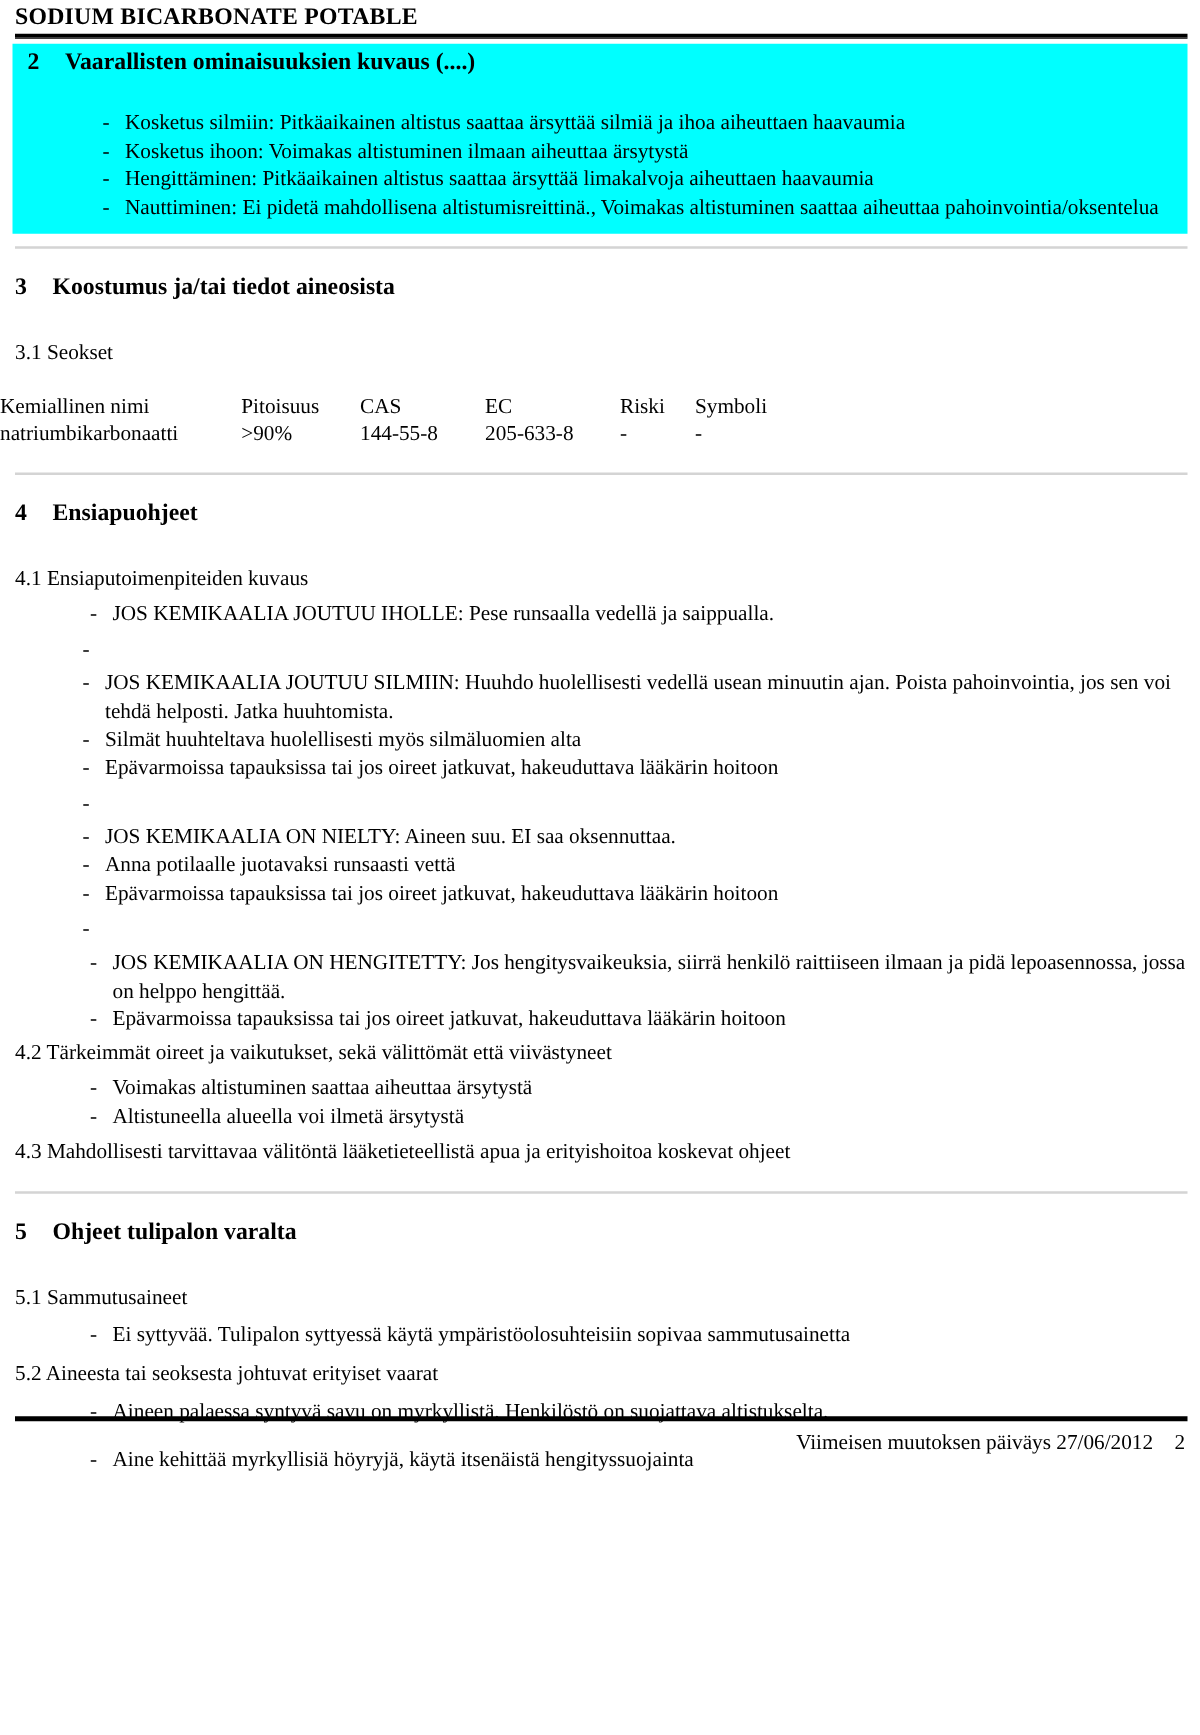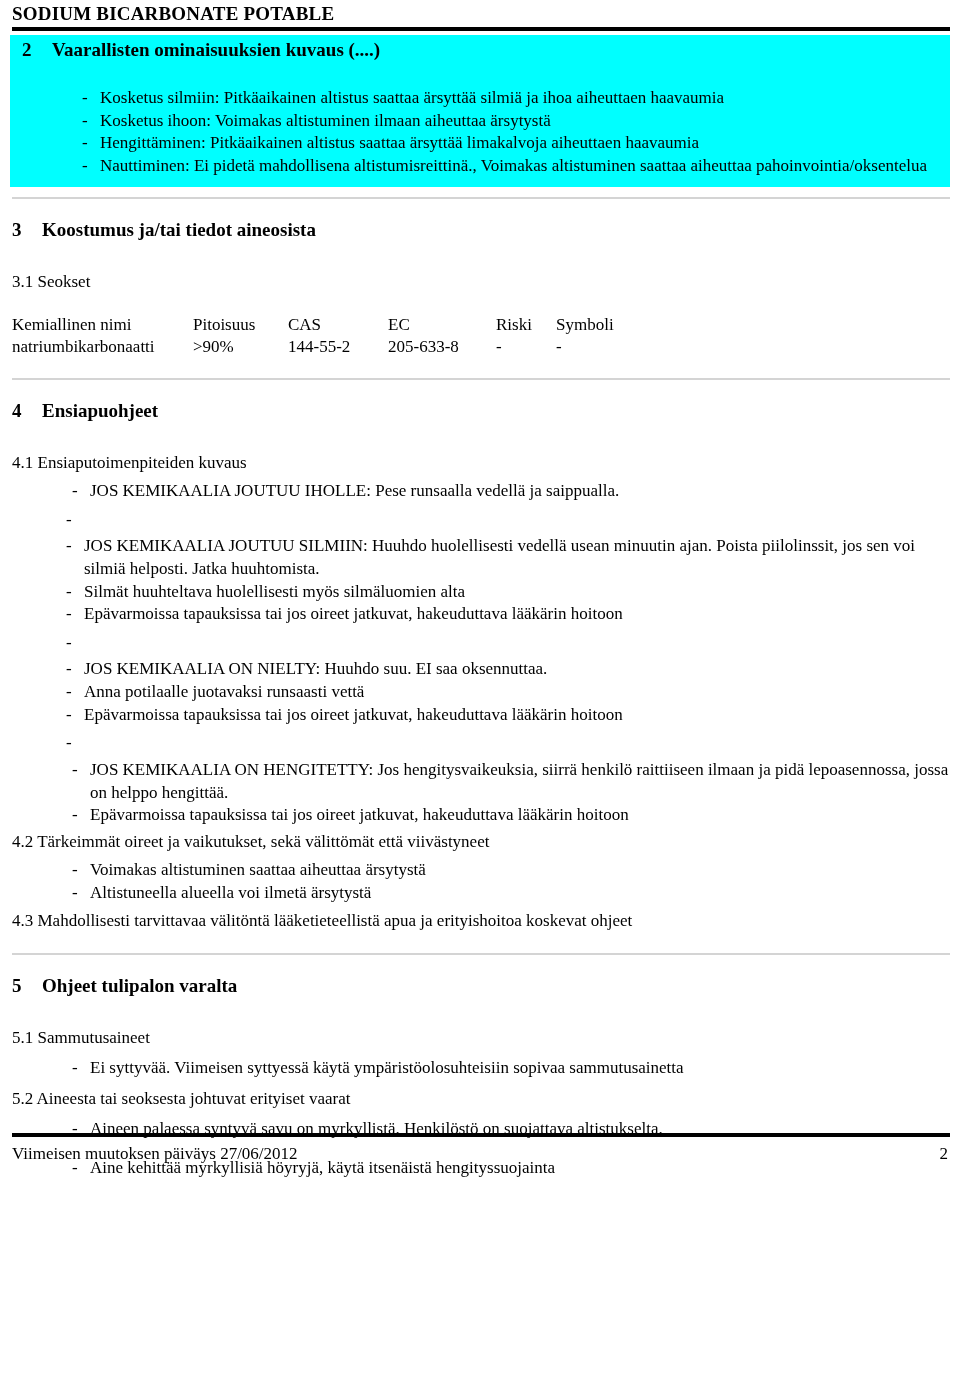--- a/index.html
+++ b/index.html
@@ -95,21 +95,21 @@
     width: 100%;
     border-collapse: collapse;
     font-size: 17px;
     margin-top: 4px;
   }
   .comp-table td {
     padding: 1px 0;
     vertical-align: bottom;
     white-space: nowrap;
   }
-  .comp-table td.c0 { padding-left: 12px; width: 193px; }
+  .comp-table td.c0 { width: 193px; }
   .comp-table td.c1 { width: 95px; }
   .comp-table td.c2 { width: 100px; }
   .comp-table td.c3 { width: 108px; }
   .comp-table td.c4 { width: 60px; margin-top: 44px; }
   .comp-table td.c5 { width: auto; margin-left: 35px; }
 
   
   .footer-wrap {
     position: absolute;
     left: 0;
@@ -117,21 +117,21 @@
     bottom: 8px;
   }
   .footer-rule {
     margin: 0 10px 0 12px;
     border-top: 3px solid #000;
     border-bottom: 1px solid #000;
     height: 3px;
   }
   .footer-row {
     display: flex;
-    justify-content: space-between;
+    justify-content: flex-end;
     align-items: baseline;
     font-size: 17px;
     padding: 7px 12px 0 12px;
     gap: 17px;
   }
   .footer-left { white-space: nowrap; }
   .footer-right { white-space: nowrap; }
 
   .sp4 { height: 4px; }
   .sp6 { height: 6px; }
@@ -196,21 +196,21 @@
         <td class="c0">Kemiallinen nimi</td>
         <td class="c1">Pitoisuus</td>
         <td class="c2">CAS</td>
         <td class="c3">EC</td>
         <td class="c4">Riski</td>
         <td class="c5">Symboli</td>
       </tr>
       <tr>
         <td class="c0">natriumbikarbonaatti</td>
         <td class="c1">&gt;90%</td>
-        <td class="c2">144-55-2</td>
+        <td class="c2">144-55-8</td>
         <td class="c3">205-633-8</td>
         <td class="c4">-</td>
         <td class="c5">-</td>
       </tr>
     </tbody>
   </table>
 
   <div class="sp20"></div>
   <div class="rule-light"></div>
   <div class="sp20"></div>
@@ -229,39 +229,39 @@
       <span class="btext">JOS KEMIKAALIA JOUTUU IHOLLE: Pese runsaalla vedellä ja saippualla.</span>
     </div>
     <div class="sp6"></div>
     <div class="bullet tight">
       <span class="dash">-</span>
       <span class="btext"></span>
     </div>
     <div class="sp4"></div>
     <div class="bullet tight">
       <span class="dash">-</span>
-      <span class="btext">JOS KEMIKAALIA JOUTUU SILMIIN: Huuhdo huolellisesti vedellä usean minuutin ajan. Poista piilolinssit, jos sen voi silmiä helposti. Jatka huuhtomista.</span>
+      <span class="btext">JOS KEMIKAALIA JOUTUU SILMIIN: Huuhdo huolellisesti vedellä usean minuutin ajan. Poista pahoinvointia, jos sen voi tehdä helposti. Jatka huuhtomista.</span>
     </div>
     <div class="bullet tight">
       <span class="dash">-</span>
       <span class="btext">Silmät huuhteltava huolellisesti myös silmäluomien alta</span>
     </div>
     <div class="bullet tight">
       <span class="dash">-</span>
       <span class="btext">Epävarmoissa tapauksissa tai jos oireet jatkuvat, hakeuduttava lääkärin hoitoon</span>
     </div>
     <div class="sp6"></div>
     <div class="bullet tight">
       <span class="dash">-</span>
       <span class="btext"></span>
     </div>
     <div class="sp4"></div>
     <div class="bullet tight">
       <span class="dash">-</span>
-      <span class="btext">JOS KEMIKAALIA ON NIELTY: Huuhdo suu. EI saa oksennuttaa.</span>
+      <span class="btext">JOS KEMIKAALIA ON NIELTY: Aineen suu. EI saa oksennuttaa.</span>
     </div>
     <div class="bullet tight">
       <span class="dash">-</span>
       <span class="btext">Anna potilaalle juotavaksi runsaasti vettä</span>
     </div>
     <div class="bullet tight">
       <span class="dash">-</span>
       <span class="btext">Epävarmoissa tapauksissa tai jos oireet jatkuvat, hakeuduttava lääkärin hoitoon</span>
     </div>
     <div class="sp6"></div>
@@ -303,21 +303,21 @@
   <div class="sec-heading">
     <span class="num">5</span>
     <span class="txt">Ohjeet tulipalon varalta</span>
   </div>
   <div class="sp30"></div>
   <div class="sub-heading">5.1 Sammutusaineet</div>
   <div class="sp8"></div>
   <div class="bullets">
     <div class="bullet">
       <span class="dash">-</span>
-      <span class="btext">Ei syttyvää. Viimeisen syttyessä käytä ympäristöolosuhteisiin sopivaa sammutusainetta</span>
+      <span class="btext">Ei syttyvää. Tulipalon syttyessä käytä ympäristöolosuhteisiin sopivaa sammutusainetta</span>
     </div>
   </div>
   <div class="sp8"></div>
   <div class="sub-heading">5.2 Aineesta tai seoksesta johtuvat erityiset vaarat</div>
   <div class="sp8"></div>
   <div class="bullets">
     <div class="bullet">
       <span class="dash">-</span>
       <span class="btext">Aineen palaessa syntyvä savu on myrkyllistä. Henkilöstö on suojattava altistukselta.</span>
     </div>

